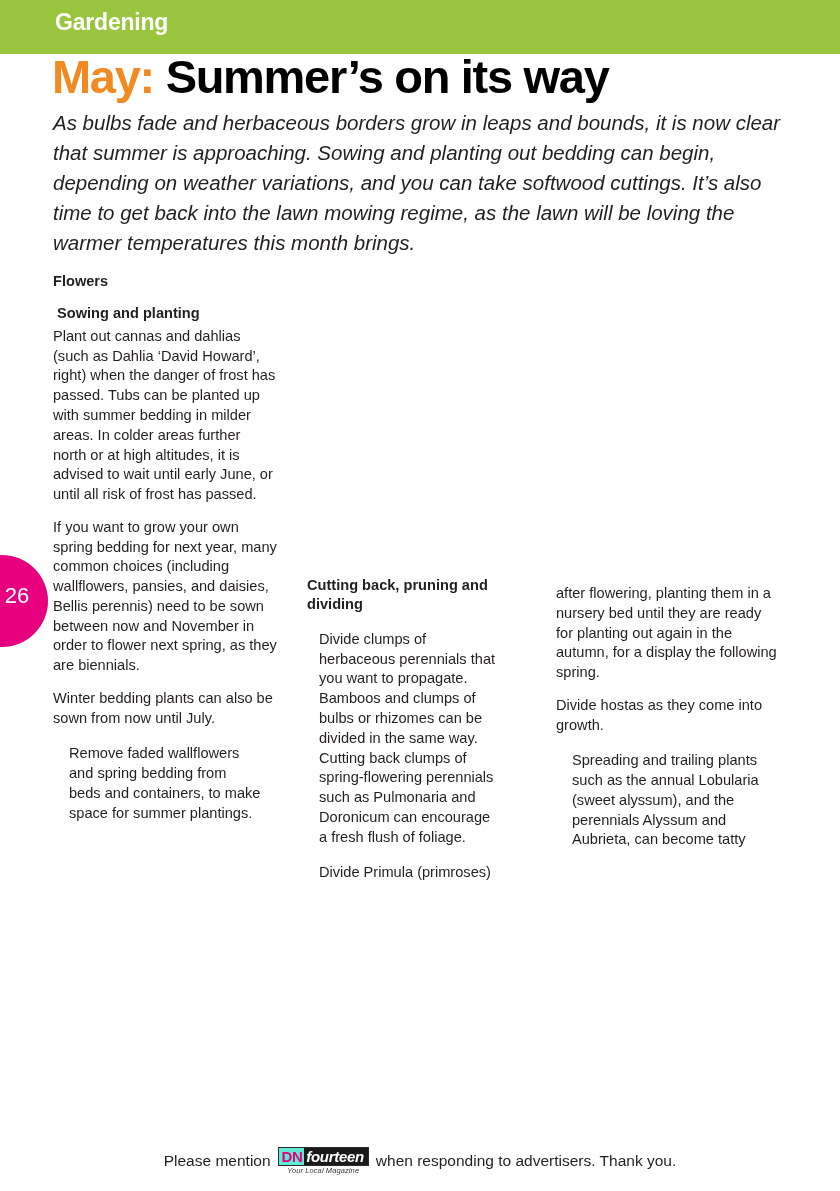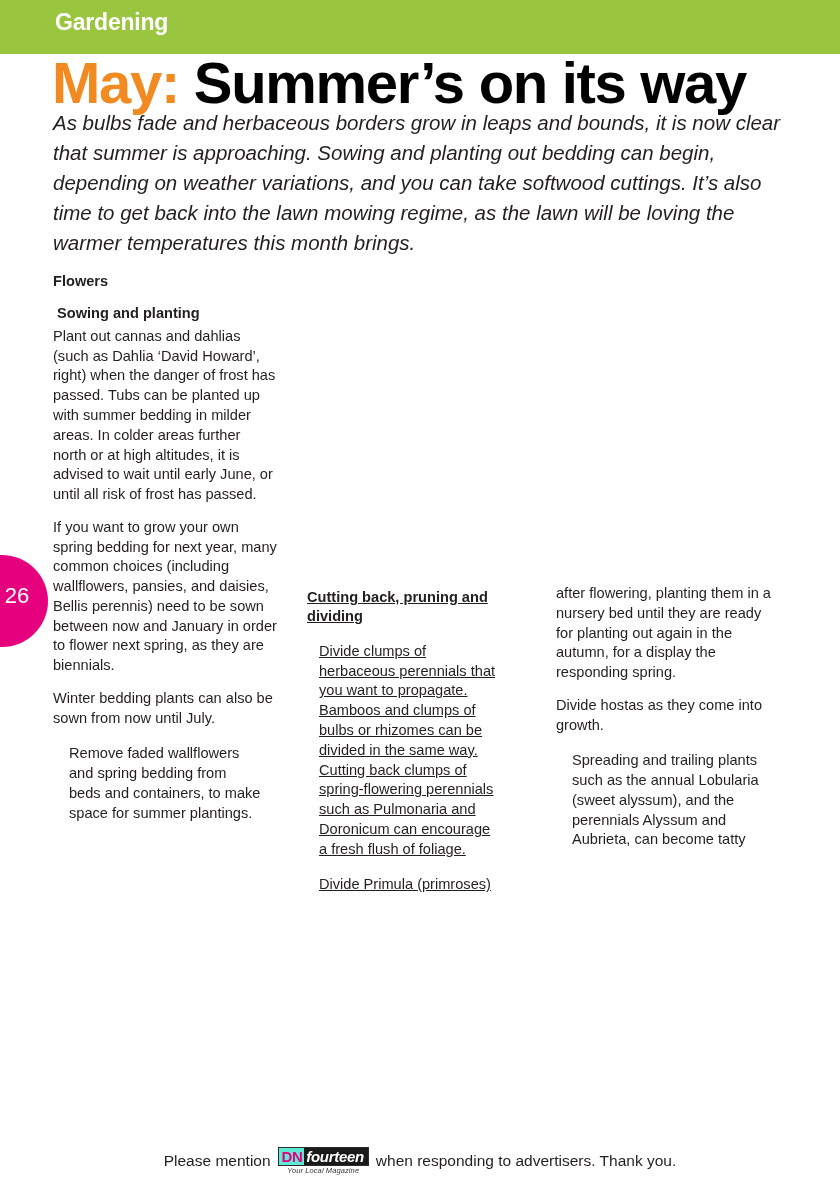--- a/index.html
+++ b/index.html
@@ -34,21 +34,21 @@
     color: #ffffff;
     letter-spacing: -0.2px;
   }
 
   
   .headline {
     position: absolute;
     left: 52px;
     top: 52px;
     width: 760px;
-    font-size: 58px;
+    font-size: 47px;
     font-weight: bold;
     line-height: 1.06;
     letter-spacing: -1.3px;
     white-space: nowrap;
   }
   .headline .month {
     color: #f18a21;
   }
   .headline .rest {
     color: #000000;
@@ -88,21 +88,21 @@
   }
 
   
   .col {
     position: absolute;
     font-size: 14.6px;
     line-height: 1.355;
     color: #231f20;
   }
   .col-1 { left: 53px;  top: 272px; width: 224px; }
-  .col-2 { left: 303px; top: 584px; width: 215px; text-decoration: underline; }
+  .col-2 { left: 303px; top: 572px; width: 215px; }
   .col-3 { left: 556px; top: 584px; width: 226px; }
 
   .kicker {
     font-weight: bold;
     font-size: 14.6px;
     margin: 0 0 13px 0;
     line-height: 1.3;
   }
   .subhead {
     font-weight: bold;
@@ -193,32 +193,32 @@
 <div class="intro">As bulbs fade and herbaceous borders grow in leaps and bounds, it is now clear that summer is approaching. Sowing and planting out bedding can begin, depending on weather variations, and you can take softwood cuttings. It’s also time to get back into the lawn mowing regime, as the lawn will be loving the warmer temperatures this month brings.</div>
 
 <div class="page-badge">
   <div class="page-badge-number">26</div>
 </div>
 
 <div class="col col-1">
   <p class="kicker">Flowers</p>
   <p class="subhead">Sowing and planting</p>
   <p class="para">Plant out cannas and dahlias (such as Dahlia ‘David Howard’, right) when the danger of frost has passed. Tubs can be planted up with summer bedding in milder areas. In colder areas further north or at high altitudes, it is advised to wait until early June, or until all risk of frost has passed.</p>
-  <p class="para">If you want to grow your own spring bedding for next year, many common choices (including wallflowers, pansies, and daisies, Bellis perennis) need to be sown between now and January in order to flower next spring, as they are biennials.</p>
+  <p class="para">If you want to grow your own spring bedding for next year, many common choices (including wallflowers, pansies, and daisies, Bellis perennis) need to be sown between now and November in order to flower next spring, as they are biennials.</p>
   <p class="para">Winter bedding plants can also be sown from now until July.</p>
   <p class="para-tight">Remove faded wallflowers and spring bedding from beds and containers, to make space for summer plantings.</p>
 </div>
 
 <div class="col col-2">
   <p class="subhead">Cutting back, pruning and dividing</p>
   <p class="para-tight">Divide clumps of herbaceous perennials that you want to propagate. Bamboos and clumps of bulbs or rhizomes can be divided in the same way. Cutting back clumps of spring-flowering perennials such as Pulmonaria and Doronicum can encourage a fresh flush of foliage.</p>
   <p class="para-tight">Divide Primula (primroses)</p>
 </div>
 
 <div class="col col-3">
-  <p class="para">after flowering, planting them in a nursery bed until they are ready for planting out again in the autumn, for a display the responding spring.</p>
+  <p class="para">after flowering, planting them in a nursery bed until they are ready for planting out again in the autumn, for a display the following spring.</p>
   <p class="para">Divide hostas as they come into growth.</p>
   <p class="para-tight">Spreading and trailing plants such as the annual Lobularia (sweet alyssum), and the perennials Alyssum and Aubrieta, can become tatty</p>
 </div>
 
 <div class="footer">
   <span class="footer-text">Please mention</span><span class="brand-logo"><span class="brand-row"><span class="brand-dn">DN</span><span class="brand-fourteen">fourteen</span></span><span class="brand-tagline">Your Local Magazine</span></span><span class="footer-text">when responding to advertisers. Thank you.</span>
 </div>
 
 </body></html>

